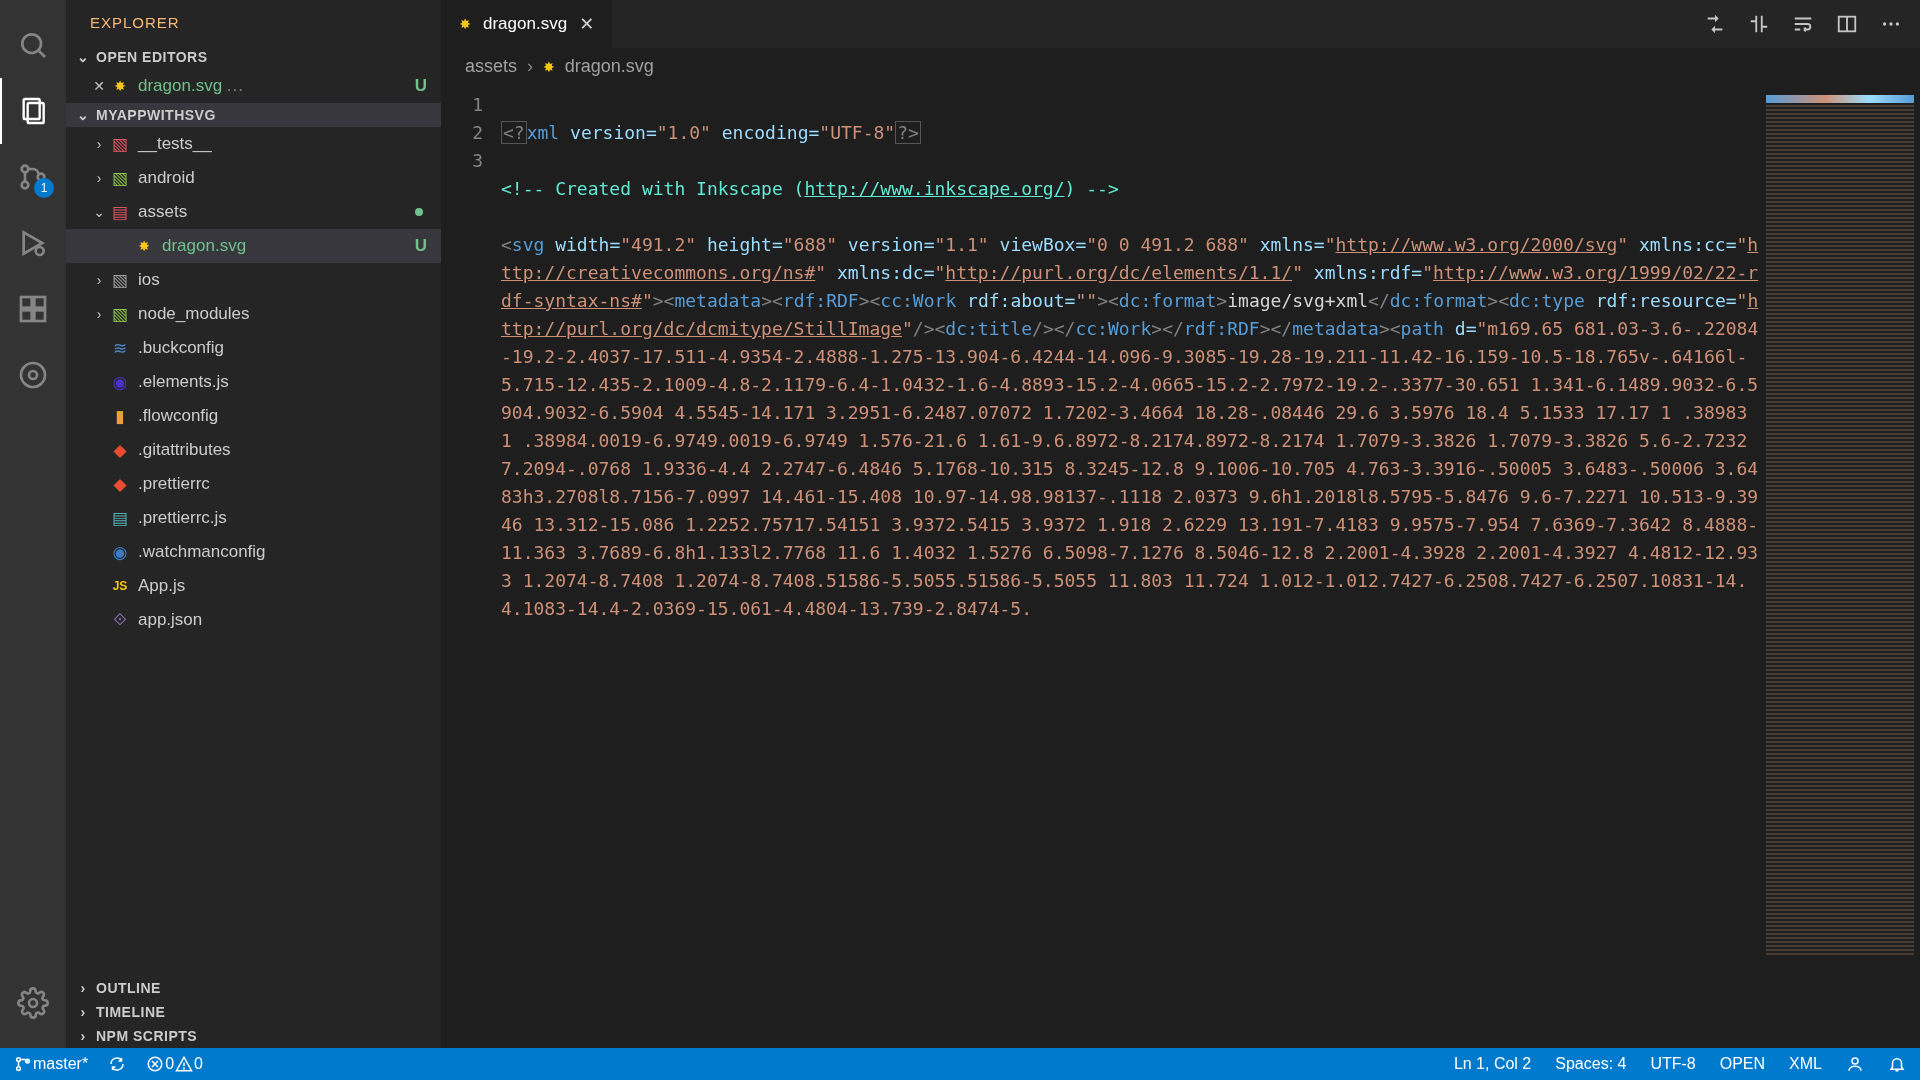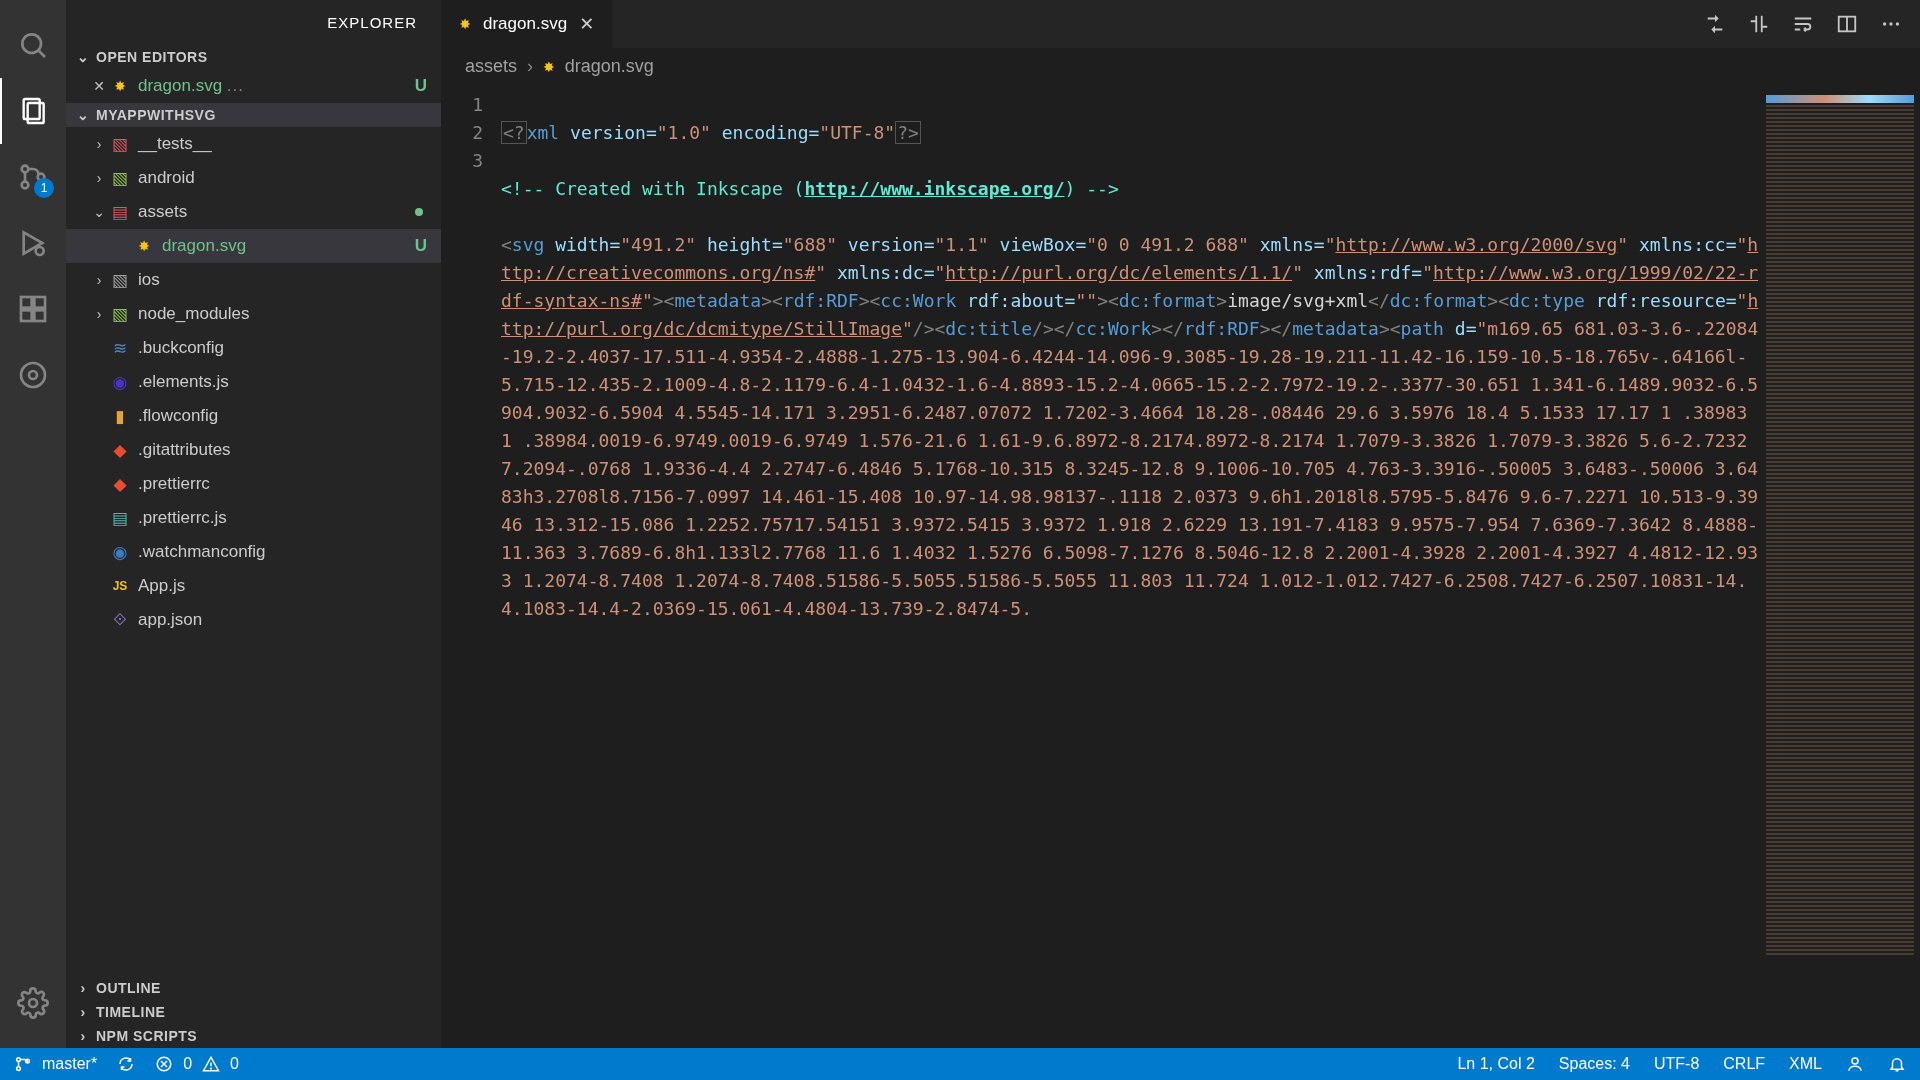--- a/index.html
+++ b/index.html
@@ -64,22 +64,21 @@
   width: 375px;
   background: #252526;
   display: flex;
   flex-direction: column;
   overflow: hidden;
 }
 .sidebar-header {
   padding: 14px 24px;
   font-size: 15px;
   letter-spacing: 1px;
-  color: #ffffff;
-  text-align: right;
+  color: #fdba74;
 }
 .section-header {
   display: flex;
   align-items: center;
   padding: 4px 8px;
   font-size: 14px;
   font-weight: 700;
   color: #cccccc;
   cursor: pointer;
   background: #252526;
@@ -179,21 +178,21 @@
 .status-bar {
   height: 32px;
   background: #007acc;
   color: #ffffff;
   display: flex;
   align-items: center;
   font-size: 16px;
   padding: 0 14px;
   gap: 20px;
 }
-.status-bar .sb-item { display: flex; align-items: center; gap: 10px; cursor: pointer; }
+.status-bar .sb-item { display: flex; align-items: center; gap: 1px; cursor: pointer; }
 .status-right { margin-left: auto; display: flex; gap: 24px; align-items: center; }
 .status-bar svg { width: 18px; height: 18px; }
 .svg-icon { display:inline-flex; align-items:center; justify-content:center; }
 .ellip { color: #888; letter-spacing: 1px; }
 </style>
 </head>
 <body>
 
 <div class="main-area">
 
@@ -416,21 +415,21 @@
     </div>
 
     <div class="editor-body">
       <div class="gutter">
         <div>1</div>
         <div>2</div>
         <div>3</div>
       </div>
       <div class="code">
 <div><span class="bracket t-punct">&lt;?</span><span class="t-tag">xml</span><span class="t-attr"> version=</span><span class="t-str">"1.0"</span><span class="t-attr"> encoding=</span><span class="t-str">"UTF-8"</span><span class="bracket t-punct">?&gt;</span></div>
-<div><span class="t-comment">&lt;!-- Created with Inkscape (</span><span class="t-comment" style="text-decoration:underline;font-weight:bold;">http://www.inkscape.org/</span><span class="t-comment">) --&gt;</span></div>
+<div><span class="t-comment">&lt;!-- Created with Inkscape (</span><span class="t-comment" style="text-decoration:underline;">http://www.inkscape.org/</span><span class="t-comment">) --&gt;</span></div>
 <div><span class="t-punct">&lt;</span><span class="t-tag">svg</span><span class="t-attr"> width=</span><span class="t-str">"491.2"</span><span class="t-attr"> height=</span><span class="t-str">"688"</span><span class="t-attr"> version=</span><span class="t-str">"1.1"</span><span class="t-attr"> viewBox=</span><span class="t-str">"0 0 491.2 688"</span><span class="t-attr"> xmlns=</span><span class="t-str">"</span><span class="t-url">http://www.w3.org/2000/svg</span><span class="t-str">"</span><span class="t-attr"> xmlns:cc=</span><span class="t-str">"</span><span class="t-url">http://creativecommons.org/ns#</span><span class="t-str">"</span><span class="t-attr"> xmlns:dc=</span><span class="t-str">"</span><span class="t-url">http://purl.org/dc/elements/1.1/</span><span class="t-str">"</span><span class="t-attr"> xmlns:rdf=</span><span class="t-str">"</span><span class="t-url">http://www.w3.org/1999/02/22-rdf-syntax-ns#</span><span class="t-str">"</span><span class="t-punct">&gt;</span><span class="t-punct">&lt;</span><span class="t-tag">metadata</span><span class="t-punct">&gt;</span><span class="t-punct">&lt;</span><span class="t-tag">rdf:RDF</span><span class="t-punct">&gt;</span><span class="t-punct">&lt;</span><span class="t-tag">cc:Work</span><span class="t-attr"> rdf:about=</span><span class="t-str">""</span><span class="t-punct">&gt;</span><span class="t-punct">&lt;</span><span class="t-tag">dc:format</span><span class="t-punct">&gt;</span><span class="t-txt">image/svg+xml</span><span class="t-punct">&lt;/</span><span class="t-tag">dc:format</span><span class="t-punct">&gt;</span><span class="t-punct">&lt;</span><span class="t-tag">dc:type</span><span class="t-attr"> rdf:resource=</span><span class="t-str">"</span><span class="t-url">http://purl.org/dc/dcmitype/StillImage</span><span class="t-str">"</span><span class="t-punct">/&gt;</span><span class="t-punct">&lt;</span><span class="t-tag">dc:title</span><span class="t-punct">/&gt;</span><span class="t-punct">&lt;/</span><span class="t-tag">cc:Work</span><span class="t-punct">&gt;</span><span class="t-punct">&lt;/</span><span class="t-tag">rdf:RDF</span><span class="t-punct">&gt;</span><span class="t-punct">&lt;/</span><span class="t-tag">metadata</span><span class="t-punct">&gt;</span><span class="t-punct">&lt;</span><span class="t-tag">path</span><span class="t-attr"> d=</span><span class="t-path">"m169.65 681.03-3.6-.22084-19.2-2.4037-17.511-4.9354-2.4888-1.275-13.904-6.4244-14.096-9.3085-19.28-19.211-11.42-16.159-10.5-18.765v-.64166l-5.715-12.435-2.1009-4.8-2.1179-6.4-1.0432-1.6-4.8893-15.2-4.0665-15.2-2.7972-19.2-.3377-30.651 1.341-6.1489.9032-6.5904.9032-6.5904 4.5545-14.171 3.2951-6.2487.07072 1.7202-3.4664 18.28-.08446 29.6 3.5976 18.4 5.1533 17.17 1 .38983 1 .38984.0019-6.9749.0019-6.9749 1.576-21.6 1.61-9.6.8972-8.2174.8972-8.2174 1.7079-3.3826 1.7079-3.3826 5.6-2.7232 7.2094-.0768 1.9336-4.4 2.2747-6.4846 5.1768-10.315 8.3245-12.8 9.1006-10.705 4.763-3.3916-.50005 3.6483-.50006 3.6483h3.2708l8.7156-7.0997 14.461-15.408 10.97-14.98.98137-.1118 2.0373 9.6h1.2018l8.5795-5.8476 9.6-7.2271 10.513-9.3946 13.312-15.086 1.2252.75717.54151 3.9372.5415 3.9372 1.918 2.6229 13.191-7.4183 9.9575-7.954 7.6369-7.3642 8.4888-11.363 3.7689-6.8h1.133l2.7768 11.6 1.4032 1.5276 6.5098-7.1276 8.5046-12.8 2.2001-4.3928 2.2001-4.3927 4.4812-12.933 1.2074-8.7408 1.2074-8.7408.51586-5.5055.51586-5.5055 11.803 11.724 1.012-1.012.7427-6.2508.7427-6.2507.10831-14.4.1083-14.4-2.0369-15.061-4.4804-13.739-2.8474-5.</span></div>
       </div>
       <div class="minimap">
         <div class="minimap-content">
             <div class="minimap-top"></div>
           </div>
       </div>
     </div>
   </div>
 </div>
@@ -468,21 +467,21 @@
     <div class="sb-item">
         <span>Ln 1, Col 2</span>
       </div>
     <div class="sb-item">
         <span>Spaces: 4</span>
       </div>
     <div class="sb-item">
         <span>UTF-8</span>
       </div>
     <div class="sb-item">
-        <span>CRLF</span>
+        <span>OPEN</span>
       </div>
     <div class="sb-item">
         <span>XML</span>
       </div>
     <div class="sb-item">
       <svg viewBox="0 0 24 24" fill="none" stroke="currentColor" stroke-width="2">
           <circle cx="12" cy="8" r="4"></circle>
           <path d="M4 21c0-4 4-6 8-6s8 2 8 6"></path>
         </svg>
     </div>

